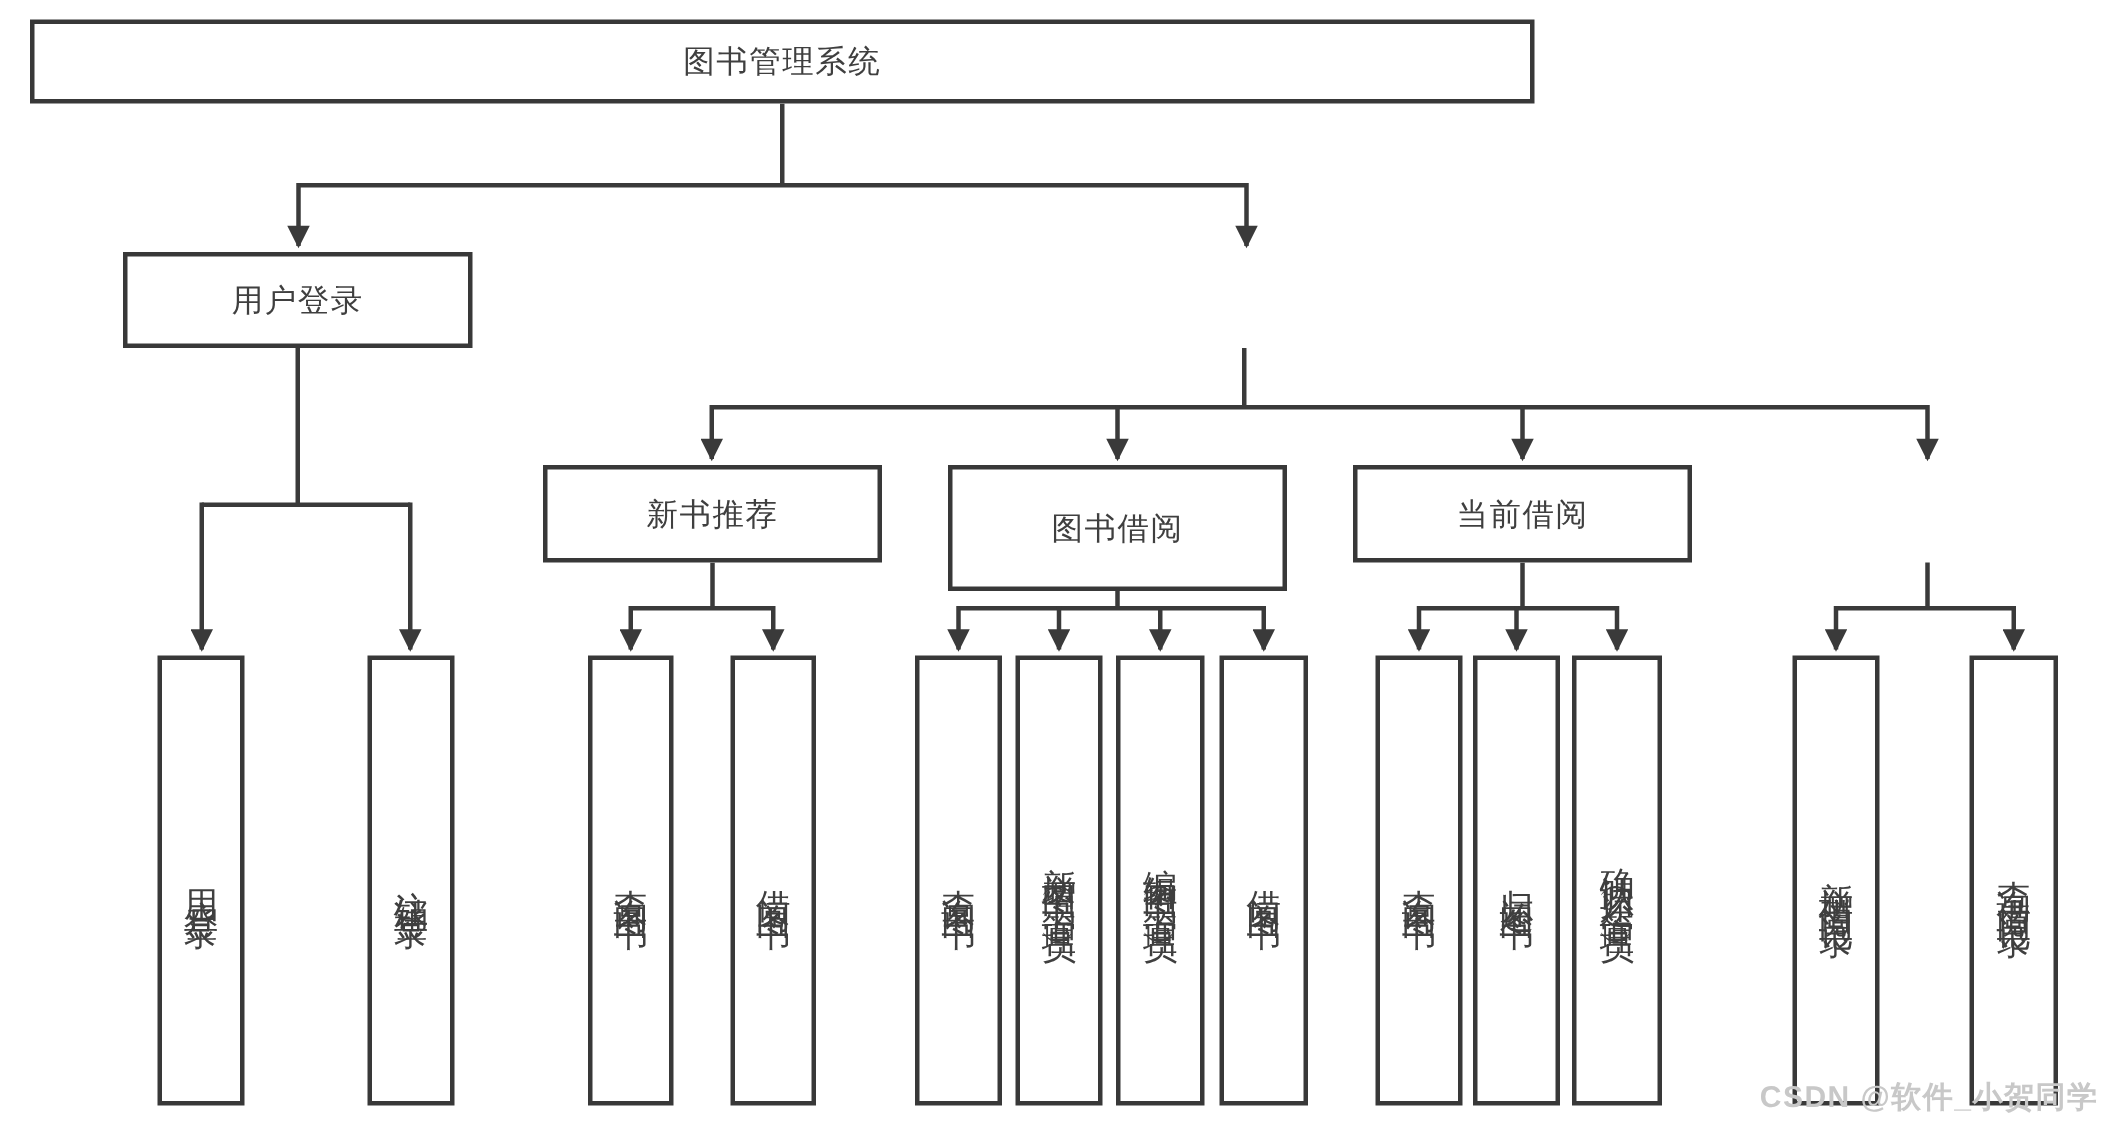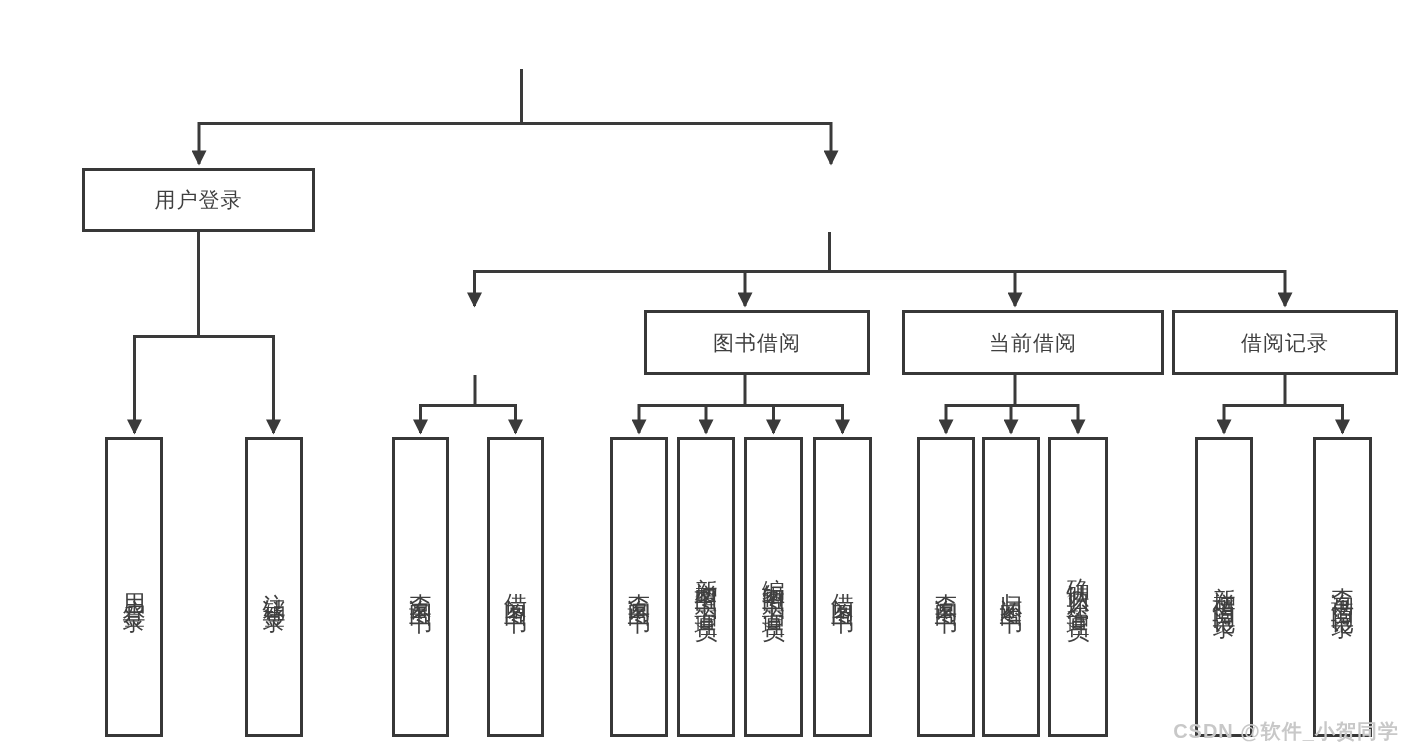--- a/index.html
+++ b/index.html
@@ -71,26 +71,27 @@
       <path d="M1011 404 V433" marker-end="url(#arw)"></path>
       <path d="M1078 404 V433" marker-end="url(#arw)"></path>
 
       <path d="M1285 375 V405.5"></path>
       <path d="M1224 405.5 H1342.5"></path>
       <path d="M1224 404 V433" marker-end="url(#arw)"></path>
       <path d="M1342.5 404 V433" marker-end="url(#arw)"></path>
     </g>
   </svg>
 
+  <div class="node" style="left:20px;top:13px;width:1003px;height:56px;">图书管理系统</div>
 
   <div class="node" style="left:82px;top:168px;width:233px;height:64px;">用户登录</div>
 
-  <div class="node" style="left:632px;top:310px;width:226px;height:65px;margin-left:12px;">图书借阅</div>
-  <div class="node" style="left:902px;top:310px;width:262px;height:65px;">当前借阅</div>
-  <div class="node" style="left:1172px;top:310px;width:226px;height:65px;">借阅记录</div>
+  <div class="node" style="left:362px;top:310px;width:226px;height:65px;">新书推荐</div>
+  <div class="node" style="left:632px;top:310px;width:226px;height:84px;">图书借阅</div>
+  <div class="node" style="left:902px;top:310px;width:226px;height:65px;">当前借阅</div>
 
   <div class="node vnode" style="left:105px;top:437px;width:58px;height:300px;">用户登录</div>
   <div class="node vnode" style="left:245px;top:437px;width:58px;height:300px;">注销登录</div>
 
   <div class="node vnode" style="left:392px;top:437px;width:57px;height:300px;">查询图书</div>
   <div class="node vnode" style="left:487px;top:437px;width:57px;height:300px;">借阅图书</div>
 
   <div class="node vnode" style="left:610px;top:437px;width:58px;height:300px;">查询图书</div>
   <div class="node vnode" style="left:677px;top:437px;width:58px;height:300px;">新增图书（管理员）</div>
   <div class="node vnode" style="left:744px;top:437px;width:59px;height:300px;">编辑图书（管理员）</div>

